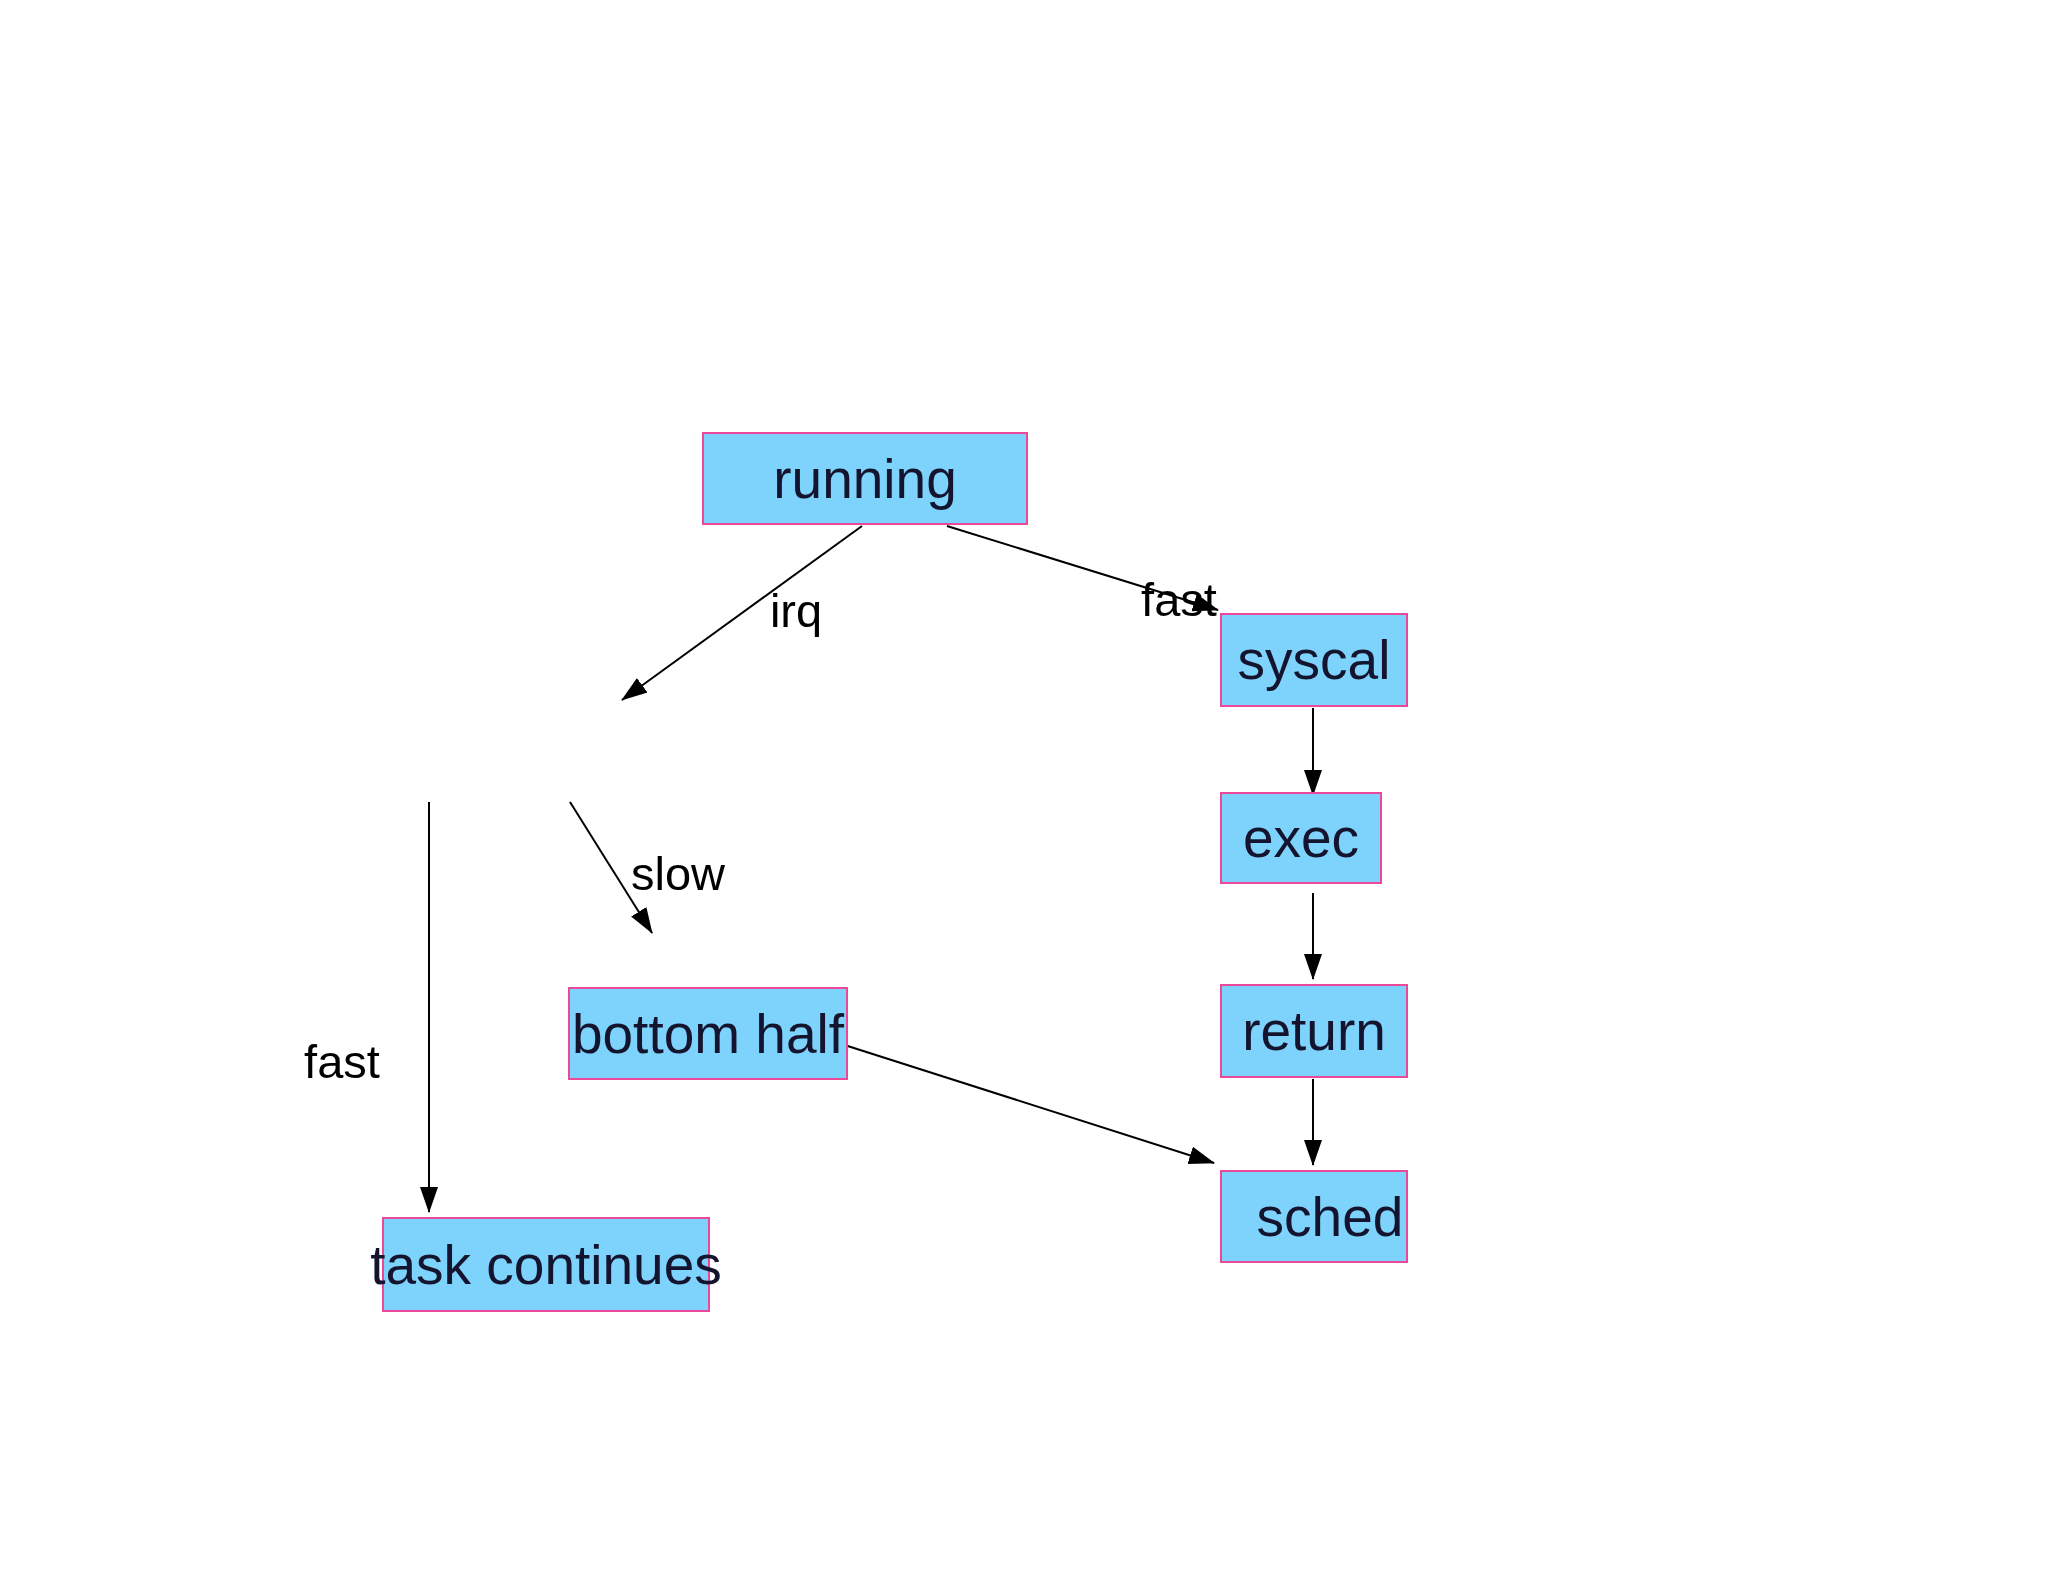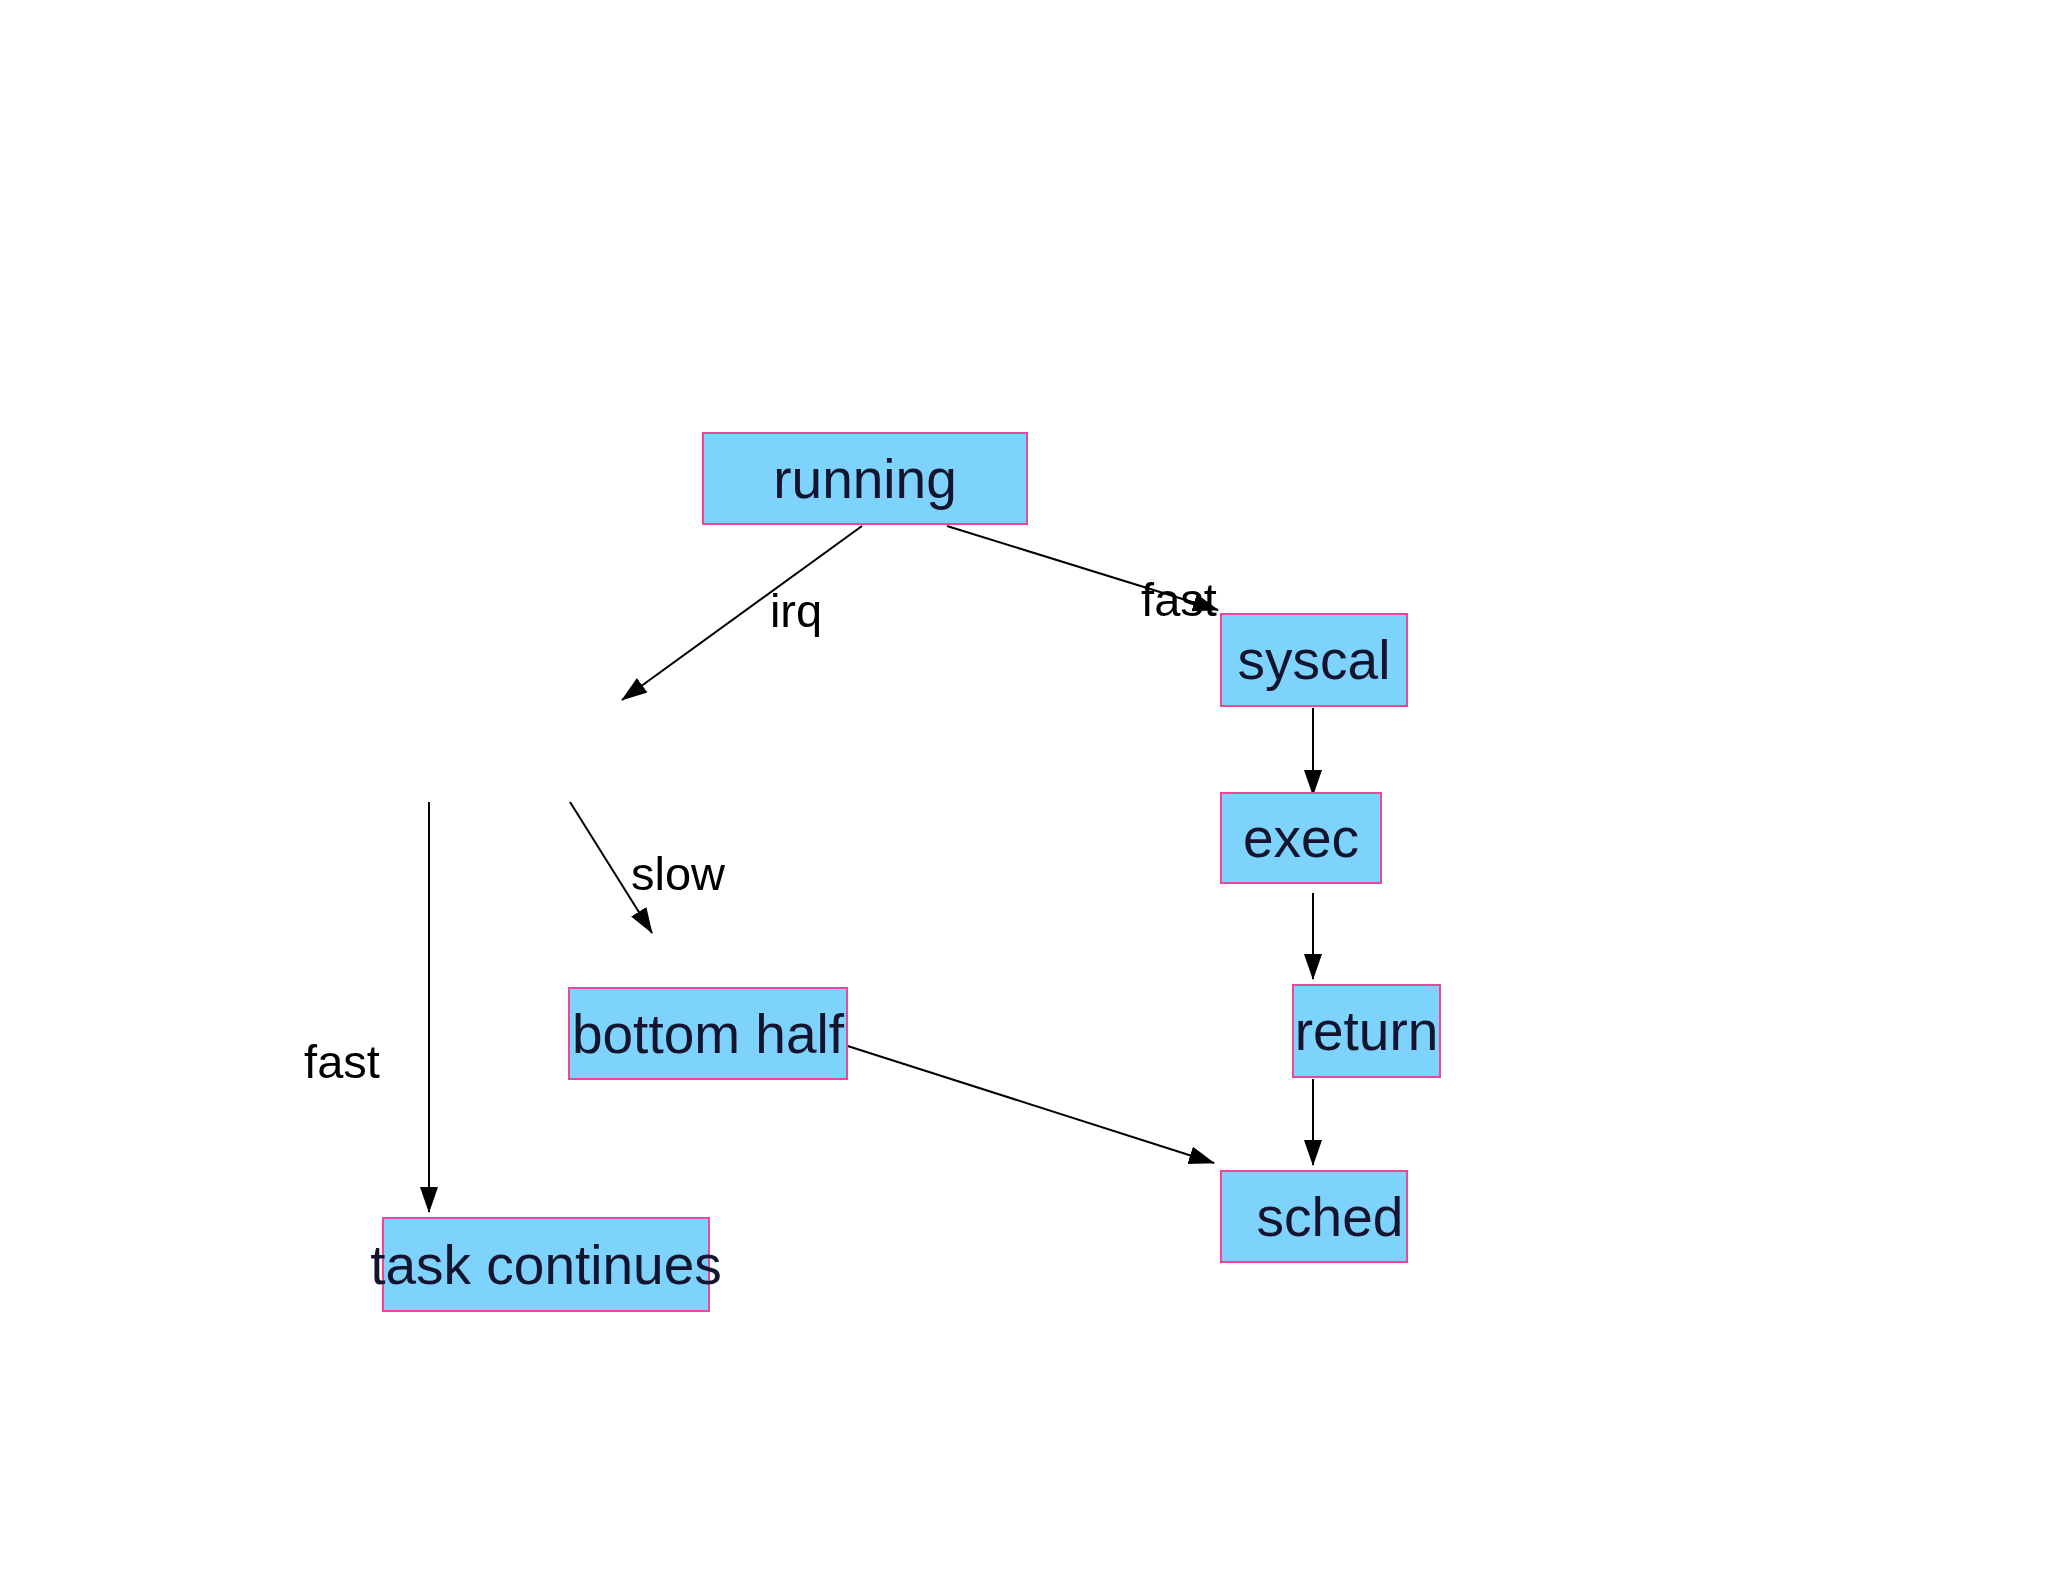--- a/index.html
+++ b/index.html
@@ -44,21 +44,21 @@
     align-items: center;
     justify-content: center;
     white-space: nowrap;
   }
   .n-running        { left: 702px;  top: 432px;  width: 326px; height: 93px; }
   .n-execute        { left: 385px;  top: 707px;  width: 325px; height: 94px; }
   .n-bottom_half    { left: 568px;  top: 939px;  width: 280px; height: 93px; margin-top: 48px; }
   .n-task_continues { left: 382px;  top: 1217px; width: 328px; height: 95px; }
   .n-syscal         { left: 1220px; top: 613px;  width: 188px; height: 94px; }
   .n-exec           { left: 1220px; top: 792px;  width: 162px; height: 92px; }
-  .n-return         { left: 1292px; top: 984px;  width: 149px; height: 94px; }
+  .n-return         { left: 1220px; top: 984px;  width: 188px; height: 94px; }
   .n-sched          { left: 1220px; top: 1170px; width: 188px; height: 93px; padding-left: 32px; }
   .edge-label {
     position: absolute;
     transform: translate(-50%, -50%);
     font-size: 47px;
     color: #000000;
     white-space: nowrap;
   }
   .l-irq  { left: 752px;  top: 610px; margin-left: 44px; }
   .l-trap { left: 1179px; top: 599px; }

